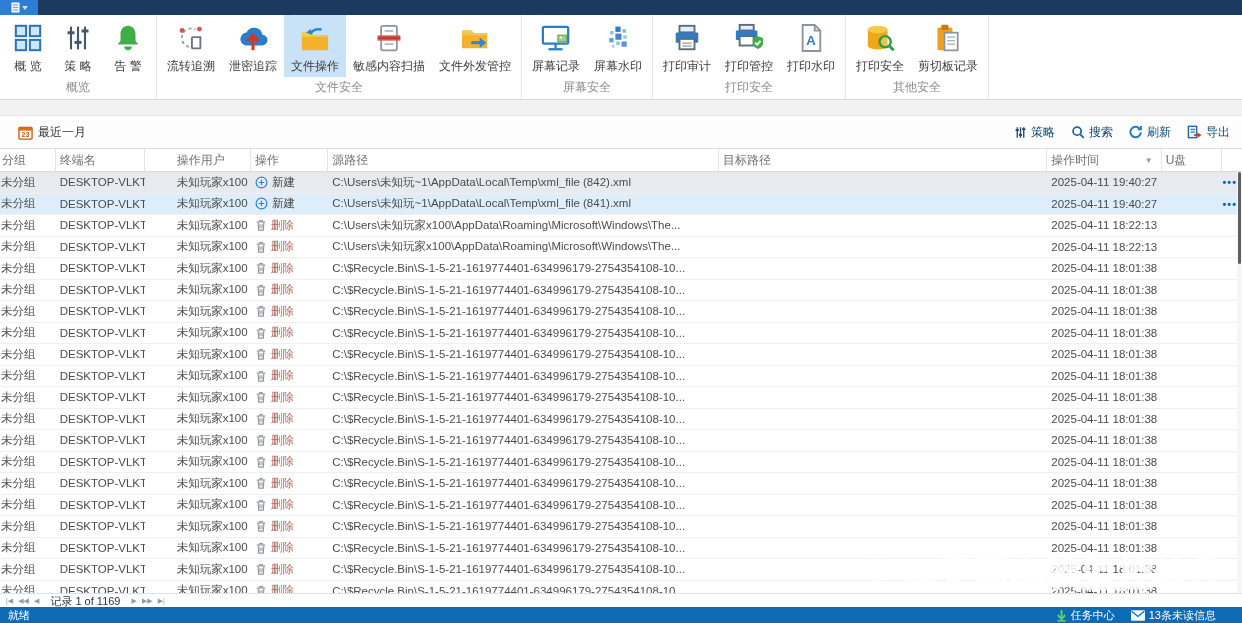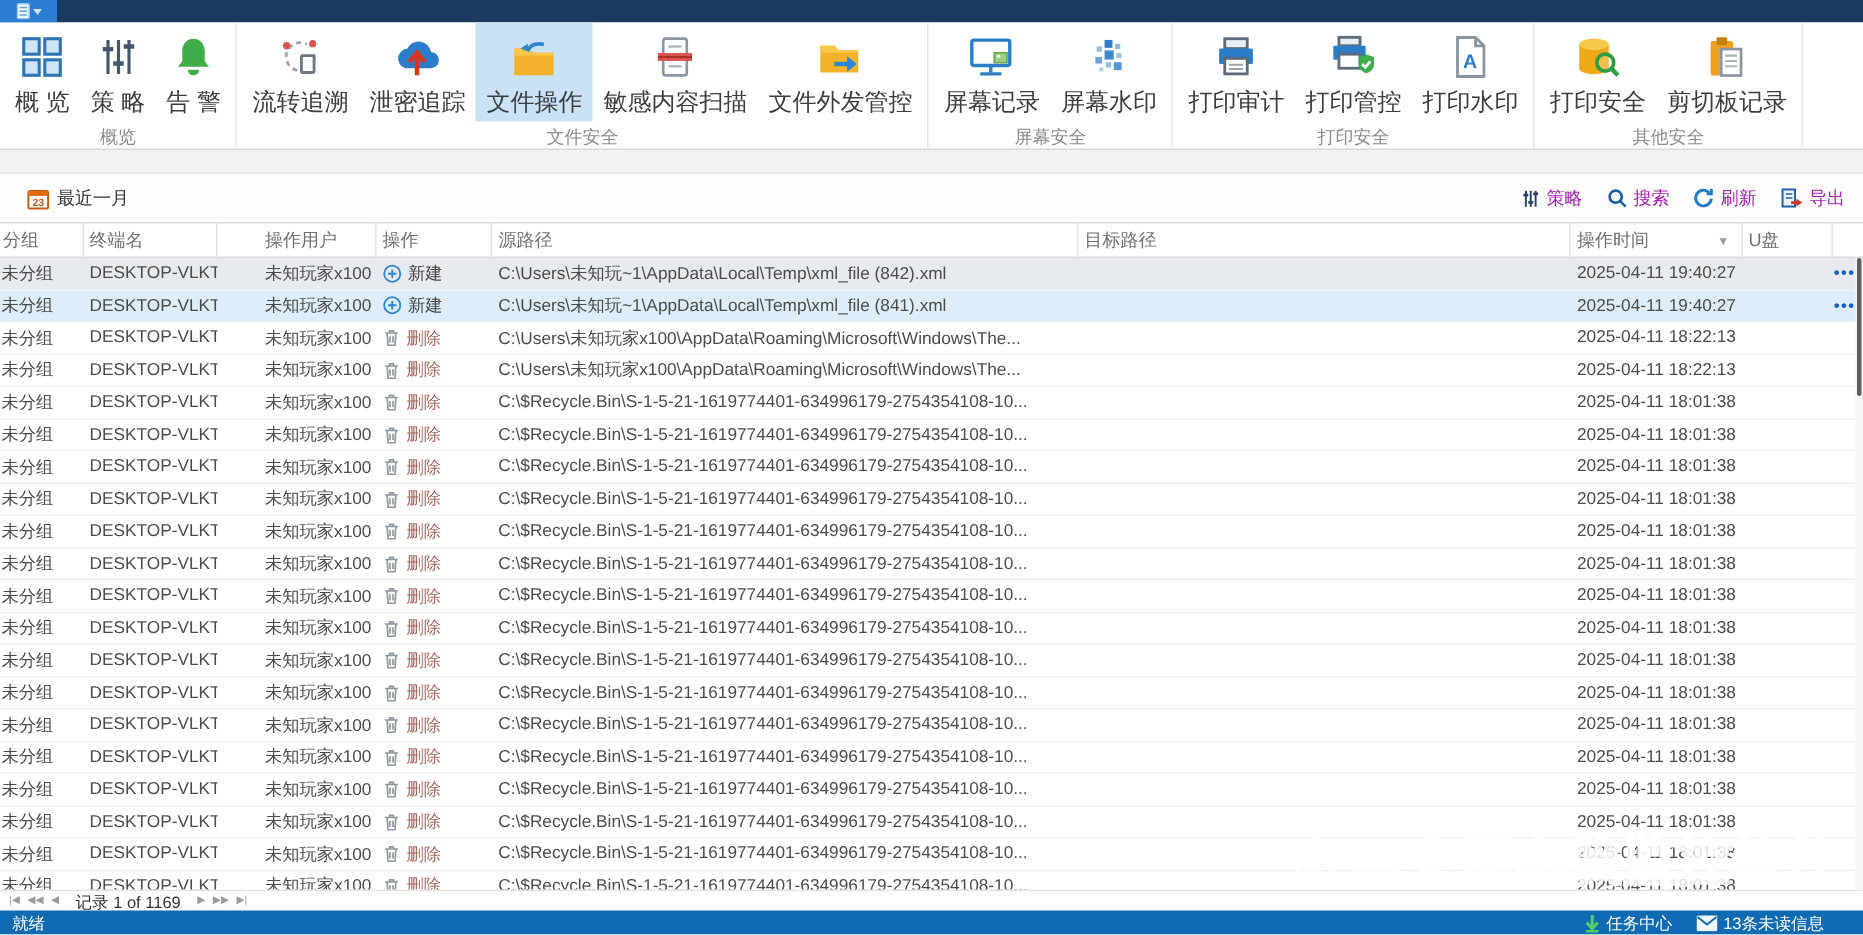--- a/index.html
+++ b/index.html
@@ -16,30 +16,30 @@
   .tab { color:#e8eef5; font-size:12px; line-height:15px; padding:14px 14px; cursor:pointer; white-space:nowrap; }
   .tab.selected { color:#fff; border-bottom:2px solid #56a5e8; }
 
   
   .ribbon { height:85px; background:#fff; display:flex; border-bottom:1px solid #d9d9d9; flex:0 0 auto; }
   .rgroup { display:flex; flex-direction:column; border-right:1px solid #e6e6e6; padding:0 3px; }
   .rbtns { display:flex; flex:1; align-items:stretch; }
   .rbtn { display:flex; flex-direction:column; align-items:center; justify-content:flex-start; padding:5px 7px 2px; cursor:pointer; min-width:50px; }
   .rbtn.selected { background:var(--ribbon-selected,#c9e2f7); }
   .rbtn .ricon { height:36px; display:flex; align-items:center; justify-content:center; }
-  .rbtn .rlabel { font-size:16px; color:#3c3c3c; white-space:nowrap; margin-top:2px; }
+  .rbtn .rlabel { font-size:12px; color:#3c3c3c; white-space:nowrap; margin-top:2px; }
   .glabel { text-align:center; font-size:12px; color:#8b8b8b; padding:2px 0 4px; }
   .ribbon-rest { flex:1; }
 
   
   .strip { height:16px; background:#f2f2f2; border-bottom:1px solid #e6e6e6; flex:0 0 auto; }
   .filterbar { height:32px; display:flex; align-items:center; justify-content:space-between; padding:0 12px 0 18px; background:#fdfdfd; flex:0 0 auto; }
   .datefilter { display:flex; align-items:center; gap:5px; font-size:12px; color:#333; cursor:pointer; }
   .factions { display:flex; align-items:center; gap:16px; }
-  .faction { display:flex; align-items:center; gap:4px; font-size:12px; color:#a21caf; cursor:pointer; }
+  .faction { display:flex; align-items:center; gap:4px; font-size:12px; color:#0c4a6e; cursor:pointer; }
 
   
   .thead { height:24px; display:flex; border-top:1px solid #dcdcdc; border-bottom:1px solid #d9d9d9; background:#fff; flex:0 0 auto; }
   .th { font-size:12px; color:#707070; display:flex; align-items:center; padding-left:4px; border-right:1px solid #e4e4e4; cursor:pointer; overflow:hidden; white-space:nowrap; }
   .th:first-child { padding-left:2px; }
   .th .tfilter { margin-left:auto; margin-right:8px; font-size:8px; color:#9a9a9a; }
   .c-group{width:57px;} .c-terminal{width:91px;} .c-user{width:80px;margin-left:28px;} .c-op{width:79px;}
   .c-source{width:400px;} .c-target{width:336px;} .c-time{width:117px;} .c-usb{width:62px;} .c-menu{width:20px;border-right:none;}
   .tbody { height:421px; overflow:hidden; position:relative; flex:0 0 auto; }
   .row { height:21.5px; display:flex; align-items:center; border-bottom:1px solid #f0f0f0; background:#fff; cursor:pointer; }

